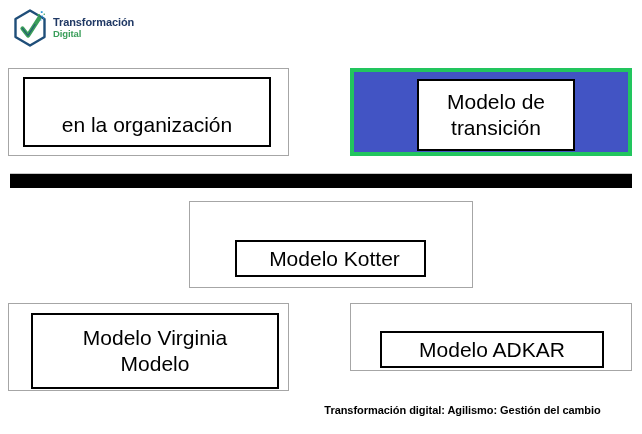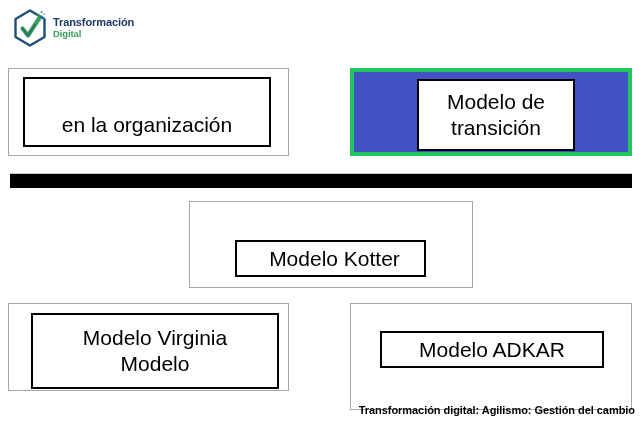--- a/index.html
+++ b/index.html
@@ -104,33 +104,33 @@
 
   
   #box-kotter-outer { left: 189px; top: 201px; width: 284px; height: 87px; }
   #box-kotter-inner { left: 45px;  top: 38px;  width: 191px; height: 37px; font-size: 21px; padding-left: 8px; }
 
   
   #box-satir-outer { left: 8px;  top: 303px; width: 281px; height: 88px; }
   #box-satir-inner { left: 22px; top: 9px;   width: 248px; height: 76px; font-size: 21px; }
 
   
-  #box-adkar-outer { left: 350px; top: 303px; width: 282px; height: 107px; }
+  #box-adkar-outer { left: 350px; top: 303px; width: 282px; height: 68px; }
   #box-adkar-inner { left: 29px;  top: 27px;  width: 224px; height: 37px; font-size: 21px; }
 
   
   #caption {
     position: absolute;
     left: 290px;
     top: 404px;
     width: 345px;
     font-size: 11px;
     font-weight: bold;
     color: #000000;
-    text-align: right;
+    text-align: center;
     letter-spacing: -0.05px;
   }
 </style>
 </head>
 <body>
 
 <div id="logo-block">
   <div id="logo-mark">
     <svg width="40" height="40" viewBox="0 0 40 40" xmlns="http://www.w3.org/2000/svg">
       <polygon points="20,2.5 34.5,11 34.5,29 20,37.5 5.5,29 5.5,11" fill="none" stroke="#1F4E79" stroke-width="2.4" stroke-linejoin="round"></polygon>

